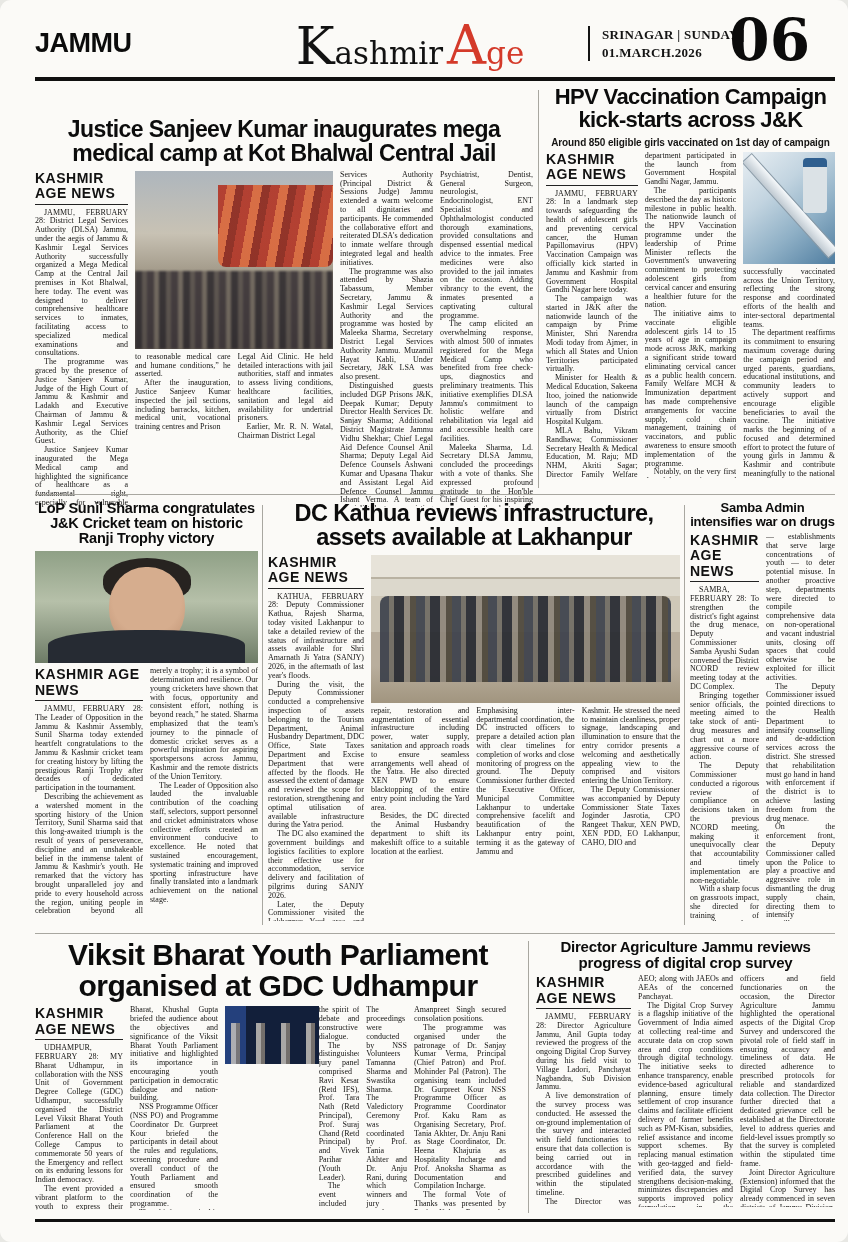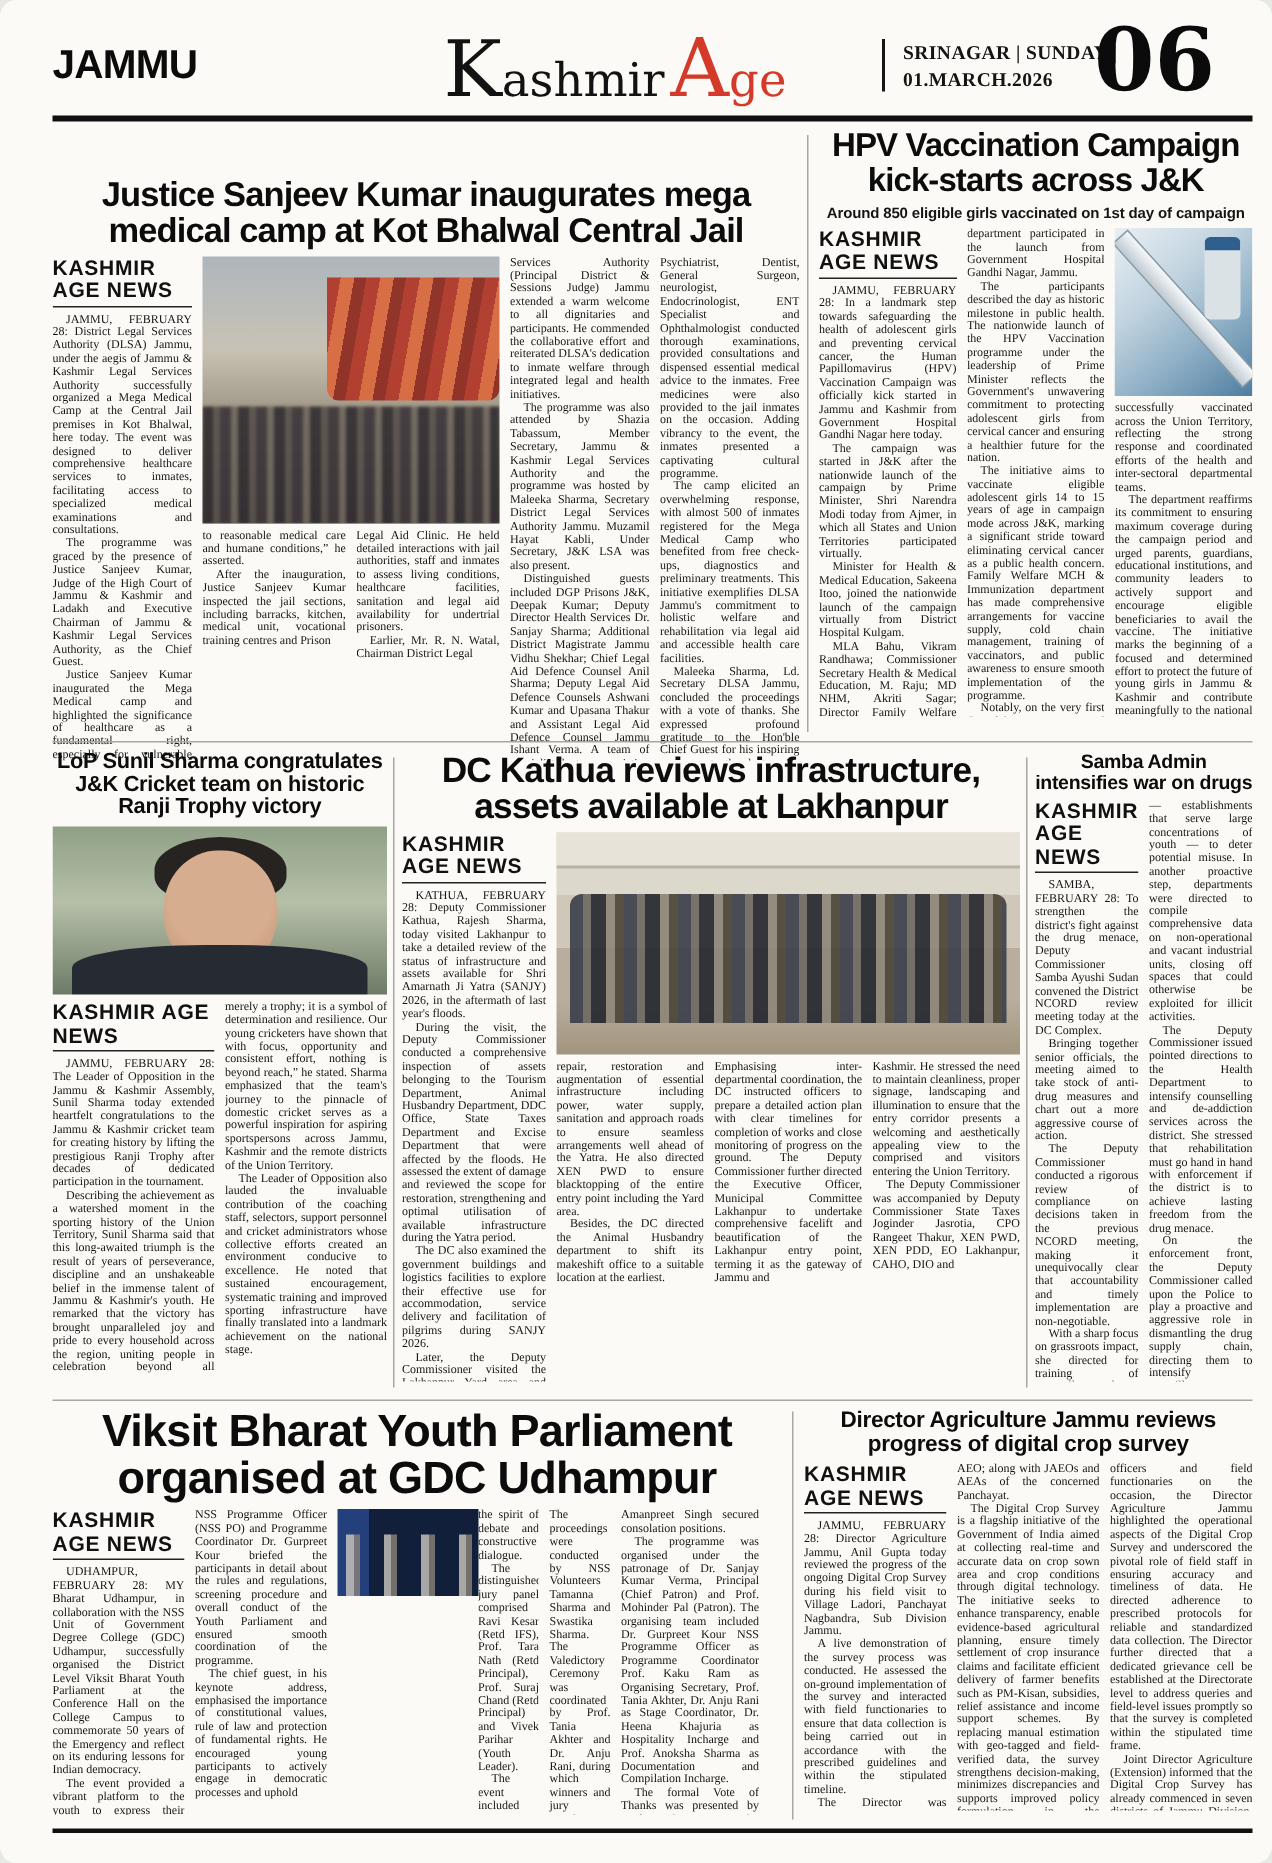--- a/index.html
+++ b/index.html
@@ -241,20 +241,21 @@
     <h1 class="hl hl-viksit">Viksit Bharat Youth Parliament organised at GDC Udhampur</h1>
     <div class="cols" style="height:204px;">
       <div class="coltext vk-c">
         <div class="byline">KASHMIR AGE NEWS</div>
         <div>
             <p class="para">UDHAMPUR, FEBRUARY 28: MY Bharat Udhampur, in collaboration with the NSS Unit of Government Degree College (GDC) Udhampur, successfully organised the District Level Viksit Bharat Youth Parliament at the Conference Hall on the College Campus to commemorate 50 years of the Emergency and reflect on its enduring lessons for Indian democracy.</p>
             <p class="para">The event provided a vibrant platform to the youth to express their views on democratic values and contribute to the vision of Viksit Bharat@2047.</p>
           </div>
       </div>
       <div class="coltext vk-c" data-cont="">
+          <p class="para">Bharat, Khushal Gupta briefed the audience about the objectives and significance of the Viksit Bharat Youth Parliament initiative and highlighted its importance in encouraging youth participation in democratic dialogue and nation-building.</p>
           <p class="para">NSS Programme Officer (NSS PO) and Programme Coordinator Dr. Gurpreet Kour briefed the participants in detail about the rules and regulations, screening procedure and overall conduct of the Youth Parliament and ensured smooth coordination of the programme.</p>
           <p class="para">The chief guest, in his keynote address, emphasised the importance of constitutional values, rule of law and protection of fundamental rights. He encouraged young participants to actively engage in democratic processes and uphold</p>
         </div>
       <div class="vk-mid">
         <div class="photo ph-stage">
           <div class="shape-people"></div>
         </div>
         <div class="cols">
           <div class="coltext" data-cont="">
               <p class="para">the spirit of debate and constructive dialogue.</p>

